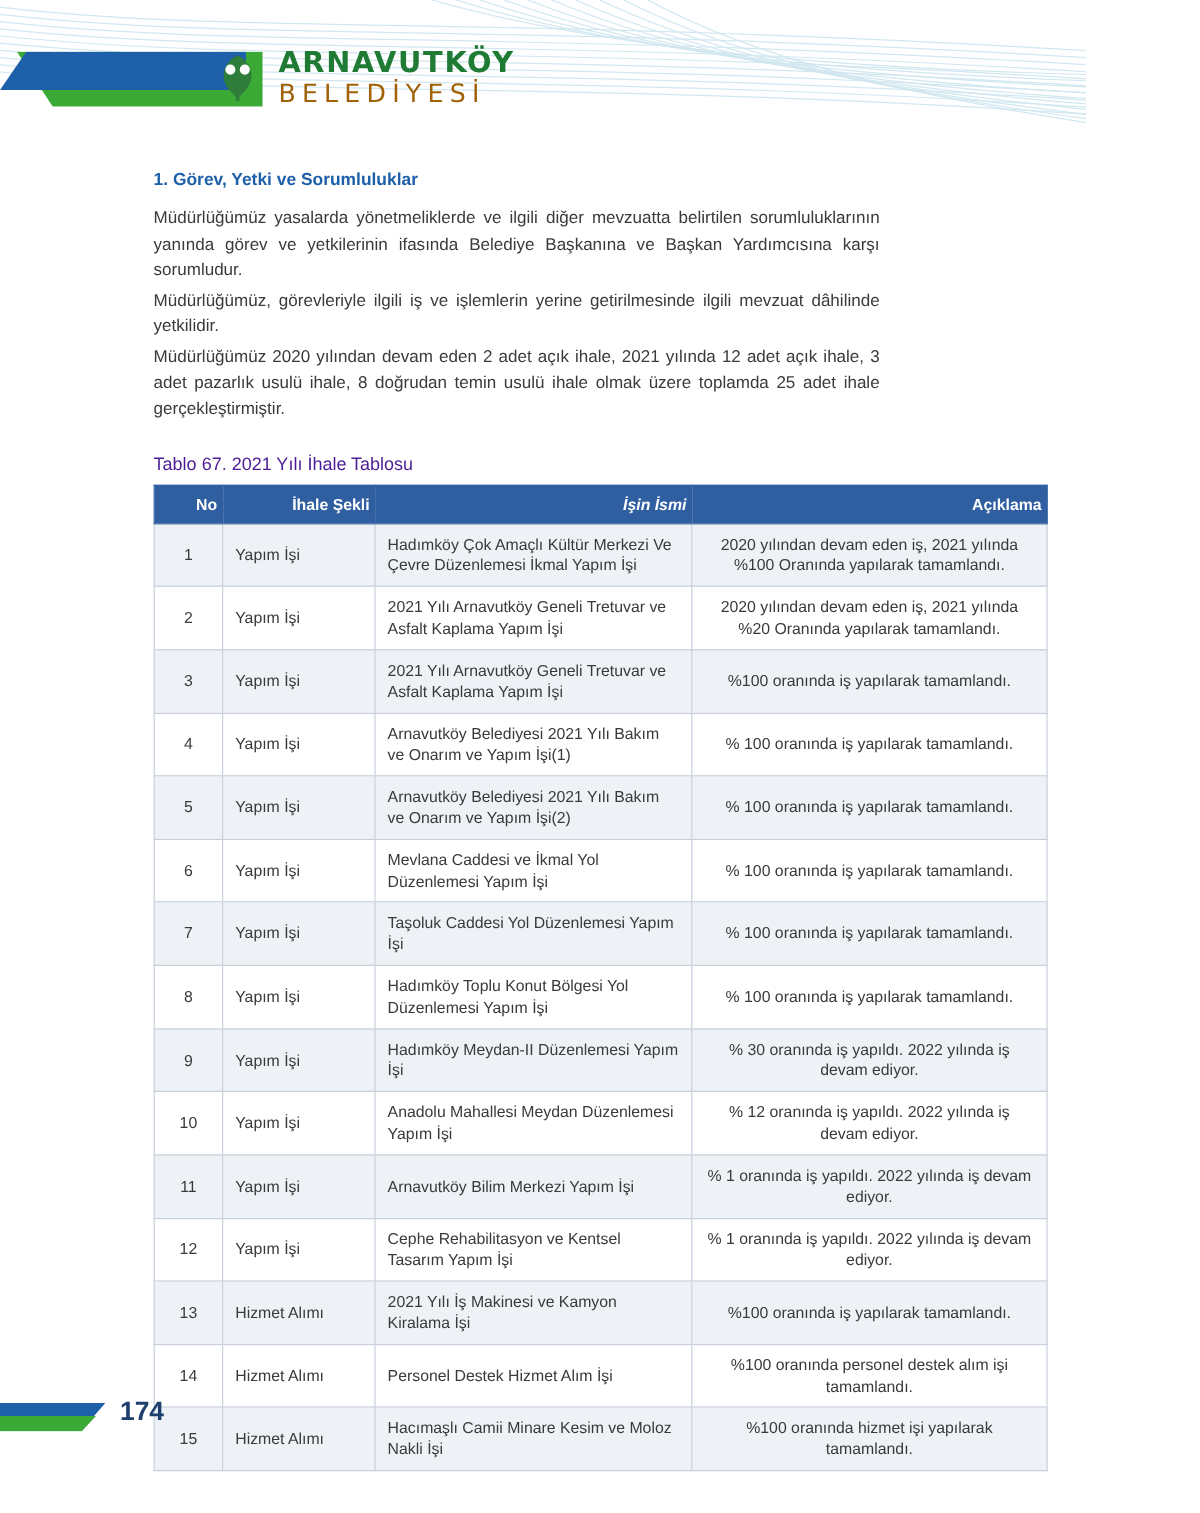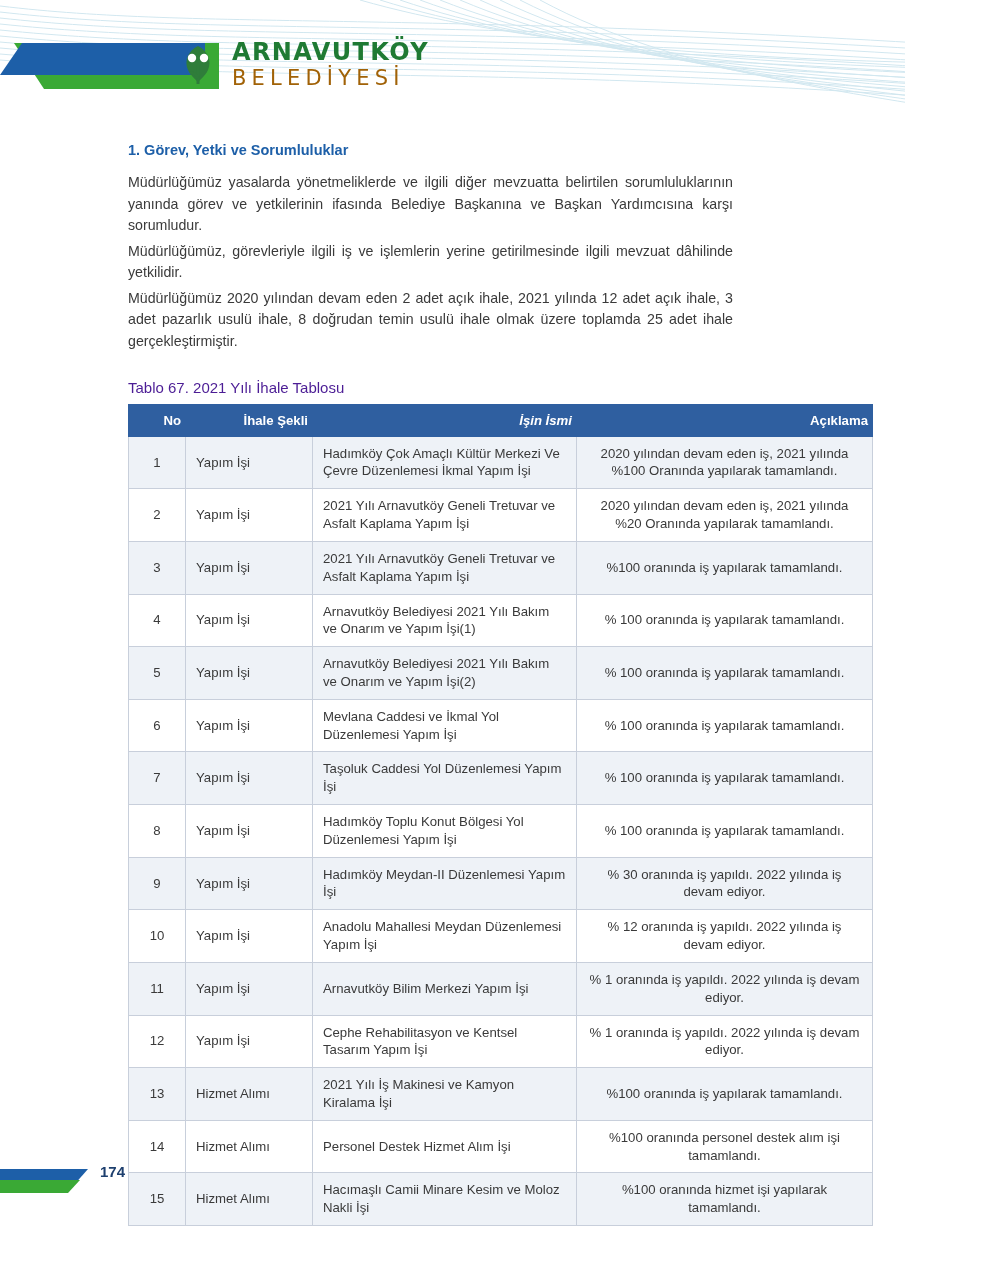--- a/index.html
+++ b/index.html
@@ -196,21 +196,21 @@
     top: 11px;
     width: 80px;
     height: 13px;
     background: #3aa935;
     clip-path: polygon(0 0, 100% 0, 85% 100%, 0 100%);
   }
   .page-number {
     position: absolute;
     left: 100px;
     top: 0;
-    font-size: 15px;
+    font-size: 22px;
     font-weight: bold;
     color: #1d3f6e;
   }
 </style>
 </head>
 <body>
 
 <div class="header">
   <svg class="header-lines" viewBox="0 0 1000 118" preserveAspectRatio="none">
     <g stroke="#cfe6ef" stroke-width="1" fill="none" opacity="0.95">

